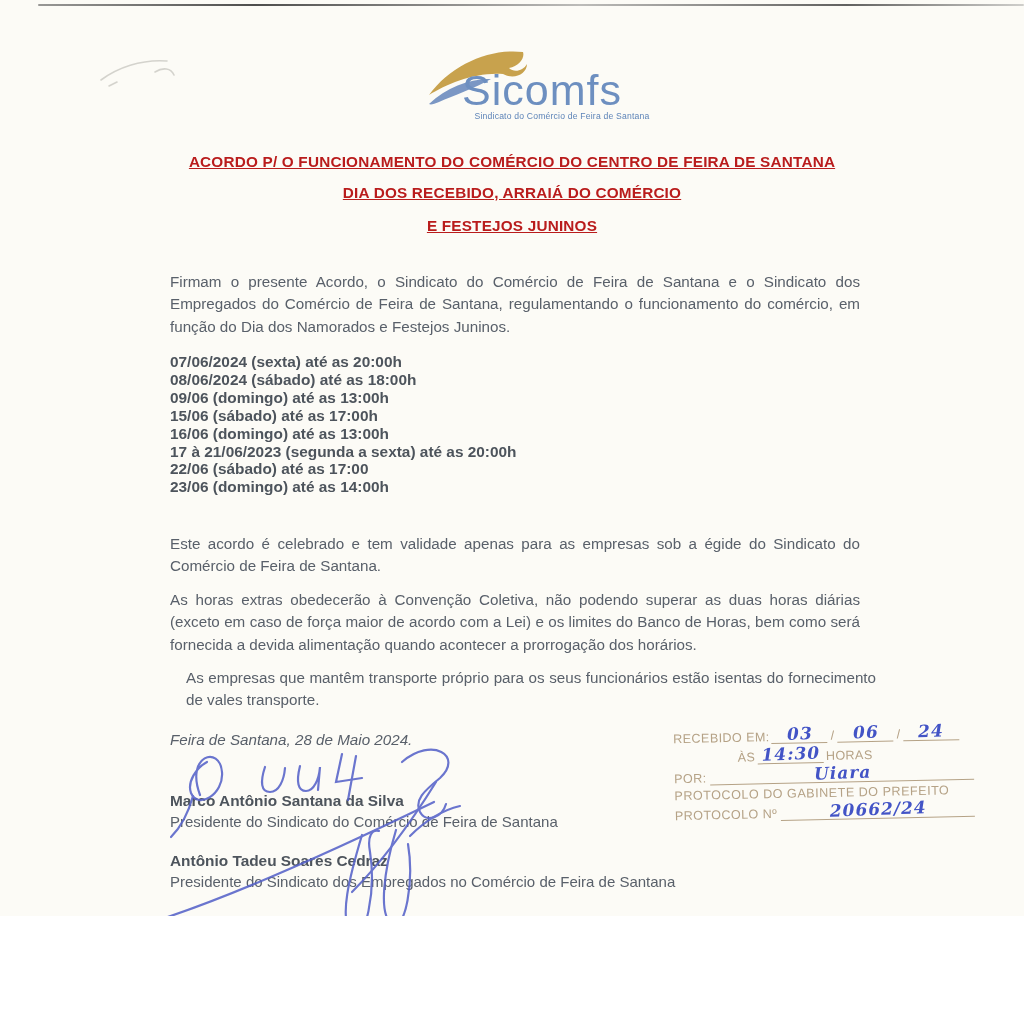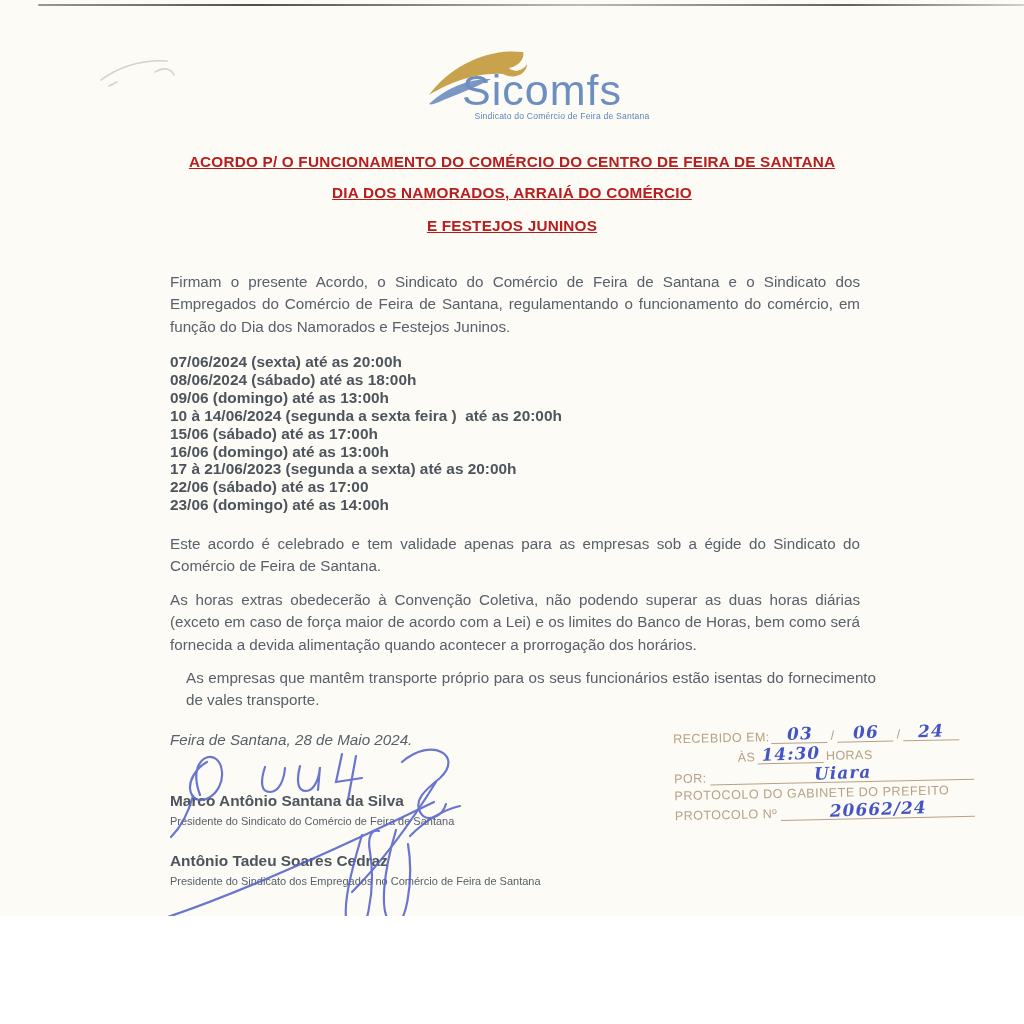--- a/index.html
+++ b/index.html
@@ -80,21 +80,21 @@
   .stamp-sep{margin:0 1px;}
   .row-time{margin-left:64px;}
   .hw-line{flex:1;border-bottom:1.4px solid #b5a286;text-align:center;margin-left:4px;}
   .row-office{letter-spacing:.5px;margin-top:2px;}
 
   
   .sig-block{position:absolute;left:170px;}
   #sig1{top:791px;}
   #sig2{top:851px;}
   .sig-name{font-weight:bold;font-size:15.4px;color:#4d545c;line-height:20px;}
-  .sig-title{font-size:11px;color:#59606a;line-height:21px;}
+  .sig-title{font-size:15px;color:#59606a;line-height:21px;}
 
   .ink-overlay{position:absolute;left:80px;top:740px;pointer-events:none;}
 </style>
 </head>
 <body>
 
 <div class="page">
 
   <div class="scan-top-line"></div>
 
@@ -104,31 +104,30 @@
 
   <svg class="logo-swoosh" width="108" height="60" viewBox="0 0 108 60">
     <path d="M2,50 C24,20 62,3 96,7 C98,13 92,21 82,23 C87,28 96,26 100,19 C100,29 87,35 76,29 C48,27 20,39 2,50 Z" fill="#c8a24d"></path>
     <path d="M2,59 C20,42 44,33 64,34 C50,42 26,51 12,57 C7,59 4,60 2,59 Z" fill="#7b97c4"></path>
   </svg>
   <div class="logo-name">Sicomfs</div>
   <div class="logo-tagline">Sindicato do Comércio de Feira de Santana</div>
 
   <div class="title-block">
     <div class="title-line l1">ACORDO P/ O FUNCIONAMENTO DO COMÉRCIO DO CENTRO DE FEIRA DE SANTANA</div>
-    <div class="title-line l2">DIA DOS NAMORADOS, ARRAIÁ DO COMÉRCIO</div>
+    <div class="title-line l2">DIA DOS RECEBIDO, ARRAIÁ DO COMÉRCIO</div>
     <div class="title-line l3">E FESTEJOS JUNINOS</div>
   </div>
 
   <p class="para" id="p-intro">Firmam o presente Acordo, o Sindicato do Comércio de Feira de Santana e o Sindicato dos Empregados do Comércio de Feira de Santana, regulamentando o funcionamento do comércio, em função do Dia dos Namorados e Festejos Juninos.</p>
 
   <div class="schedule">
     <div class="schedule-line">07/06/2024 (sexta) até as 20:00h</div>
     <div class="schedule-line">08/06/2024 (sábado) até as 18:00h</div>
     <div class="schedule-line">09/06 (domingo) até as 13:00h</div>
-    <div class="schedule-line">10 à 14/06/2024 (segunda a sexta feira )  até as 20:00h</div>
     <div class="schedule-line">15/06 (sábado) até as 17:00h</div>
     <div class="schedule-line">16/06 (domingo) até as 13:00h</div>
     <div class="schedule-line">17 à 21/06/2023 (segunda a sexta) até as 20:00h</div>
     <div class="schedule-line">22/06 (sábado) até as 17:00</div>
     <div class="schedule-line">23/06 (domingo) até as 14:00h</div>
   </div>
 
   <p class="para" id="p-validity">Este acordo é celebrado e tem validade apenas para as empresas sob a égide do Sindicato do Comércio de Feira de Santana.</p>
   <p class="para" id="p-hours">As horas extras obedecerão à Convenção Coletiva, não podendo superar as duas horas diárias (exceto em caso de força maior de acordo com a Lei) e os limites do Banco de Horas, bem como será fornecida a devida alimentação quando acontecer a prorrogação dos horários.</p>
   <p class="para" id="p-transport">As empresas que mantêm transporte próprio para os seus funcionários estão isentas do fornecimento de vales transporte.</p>

